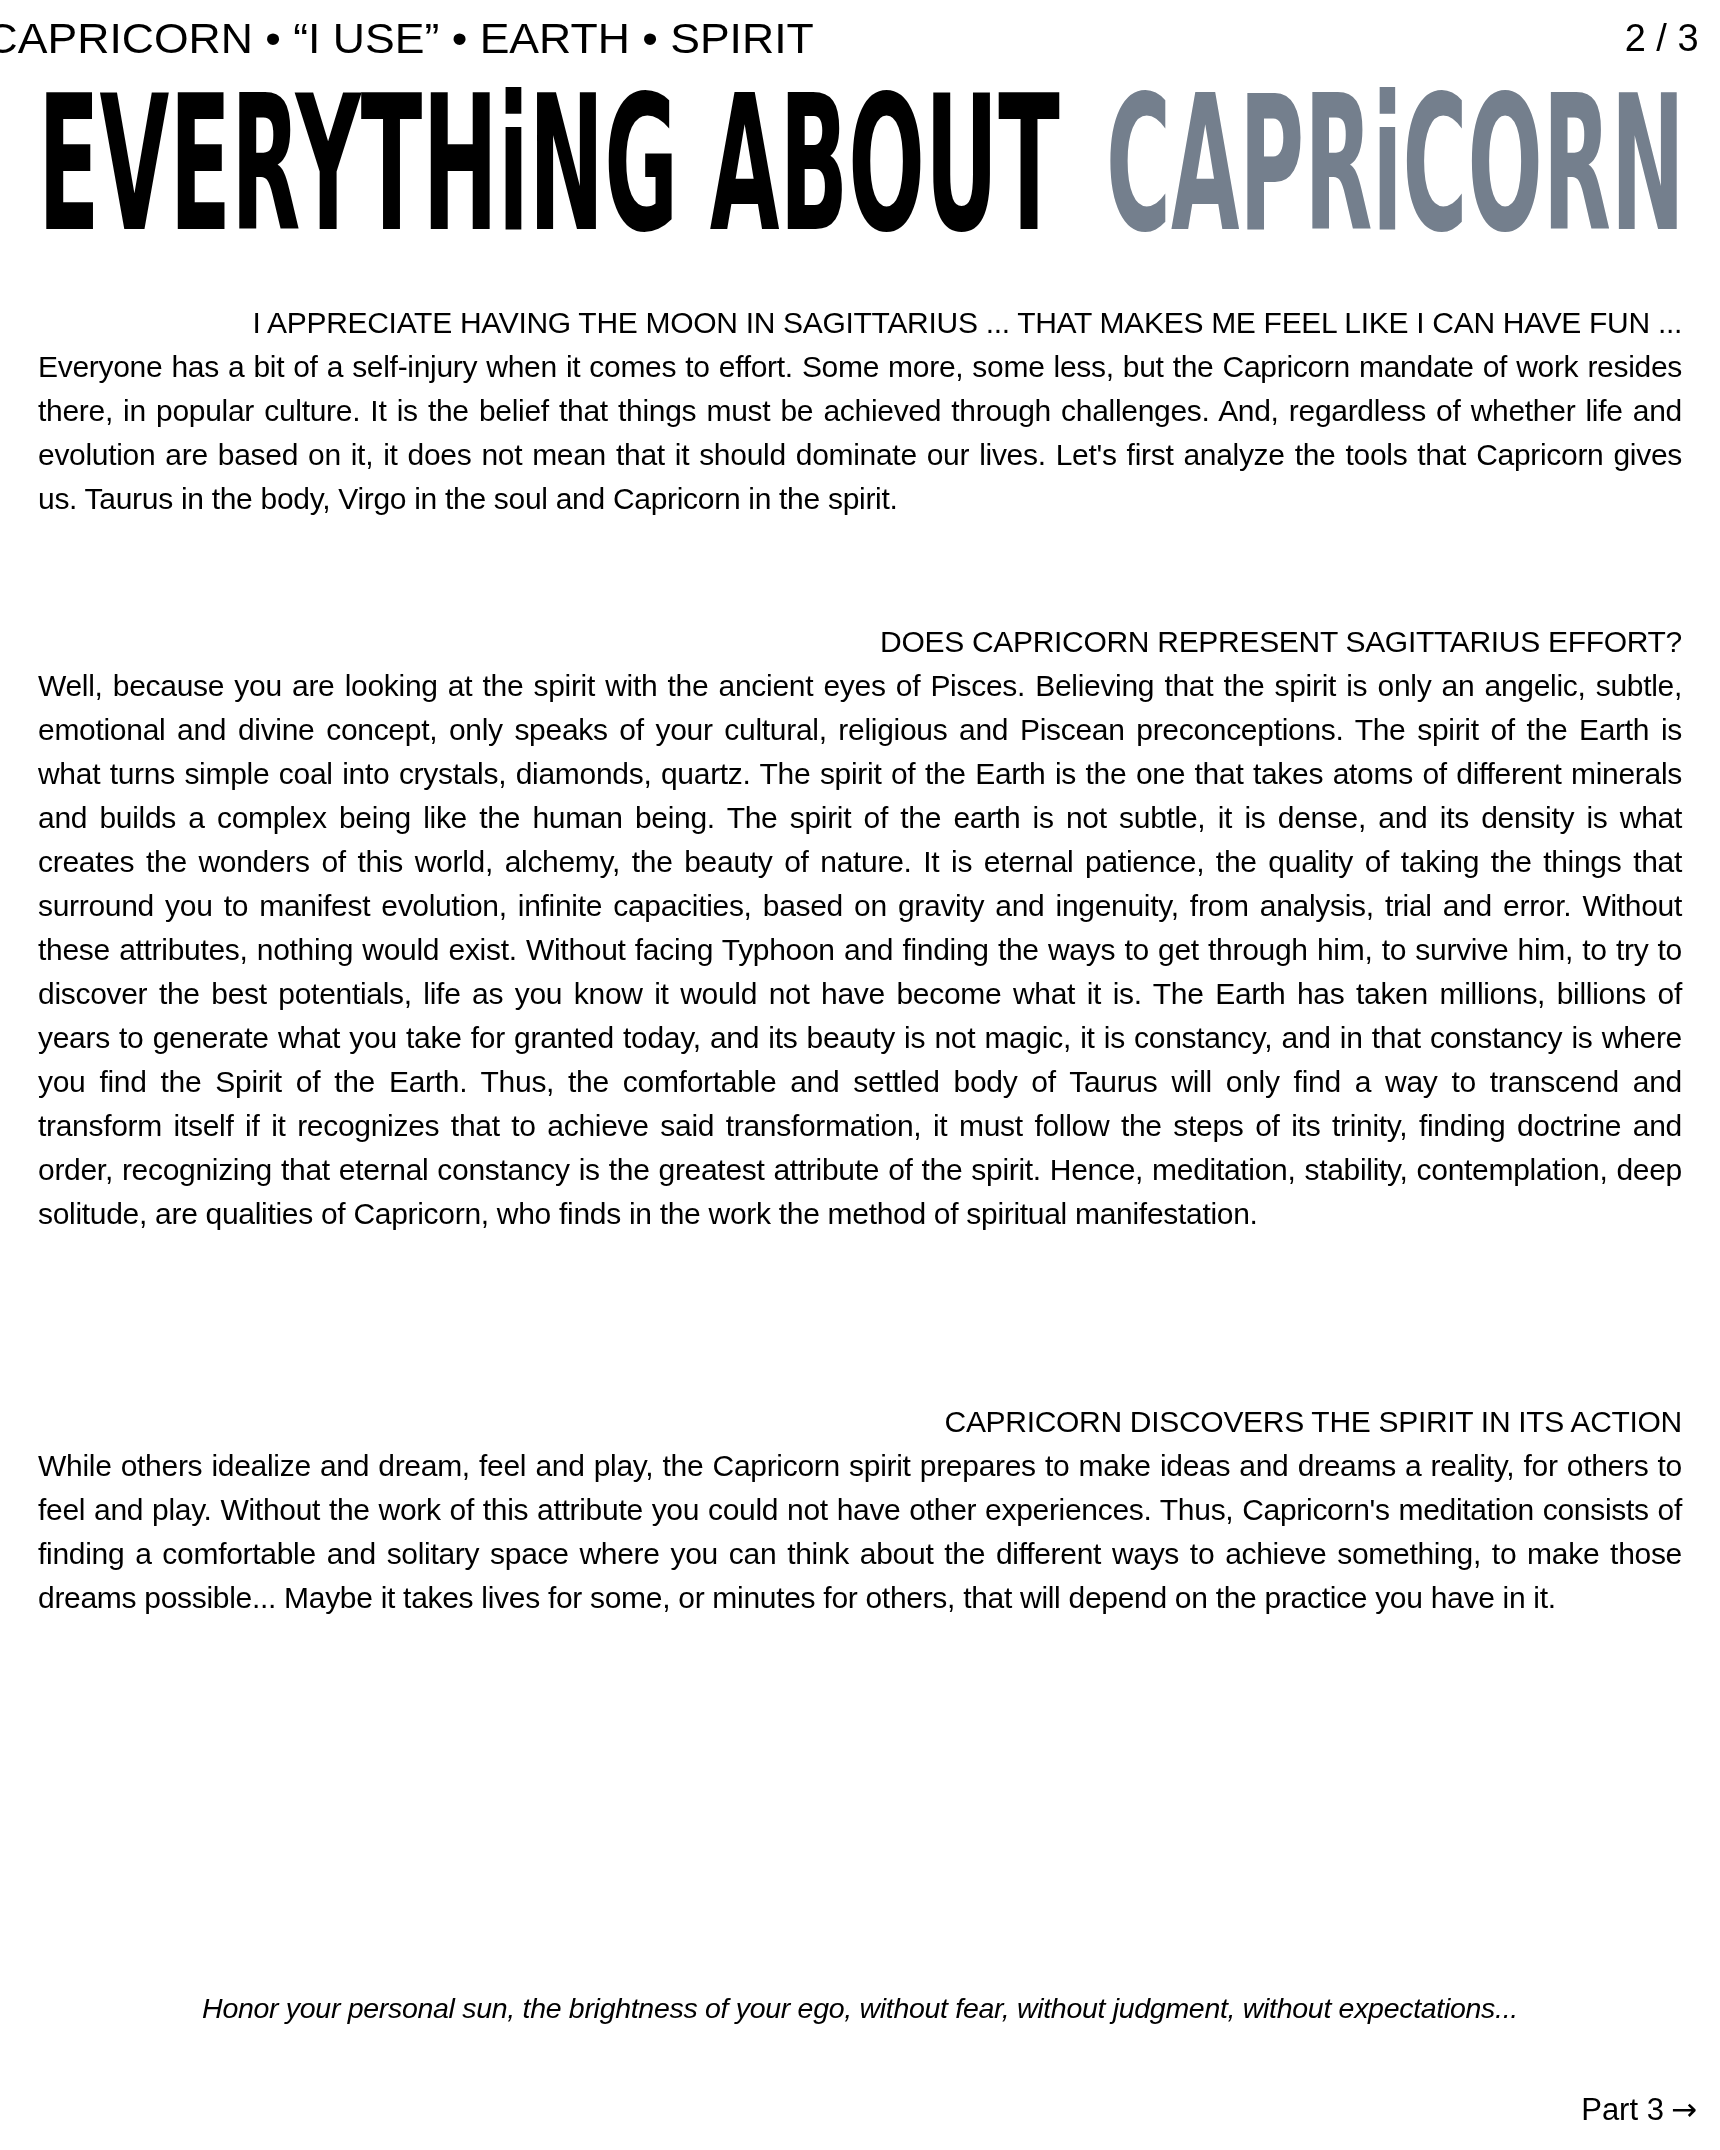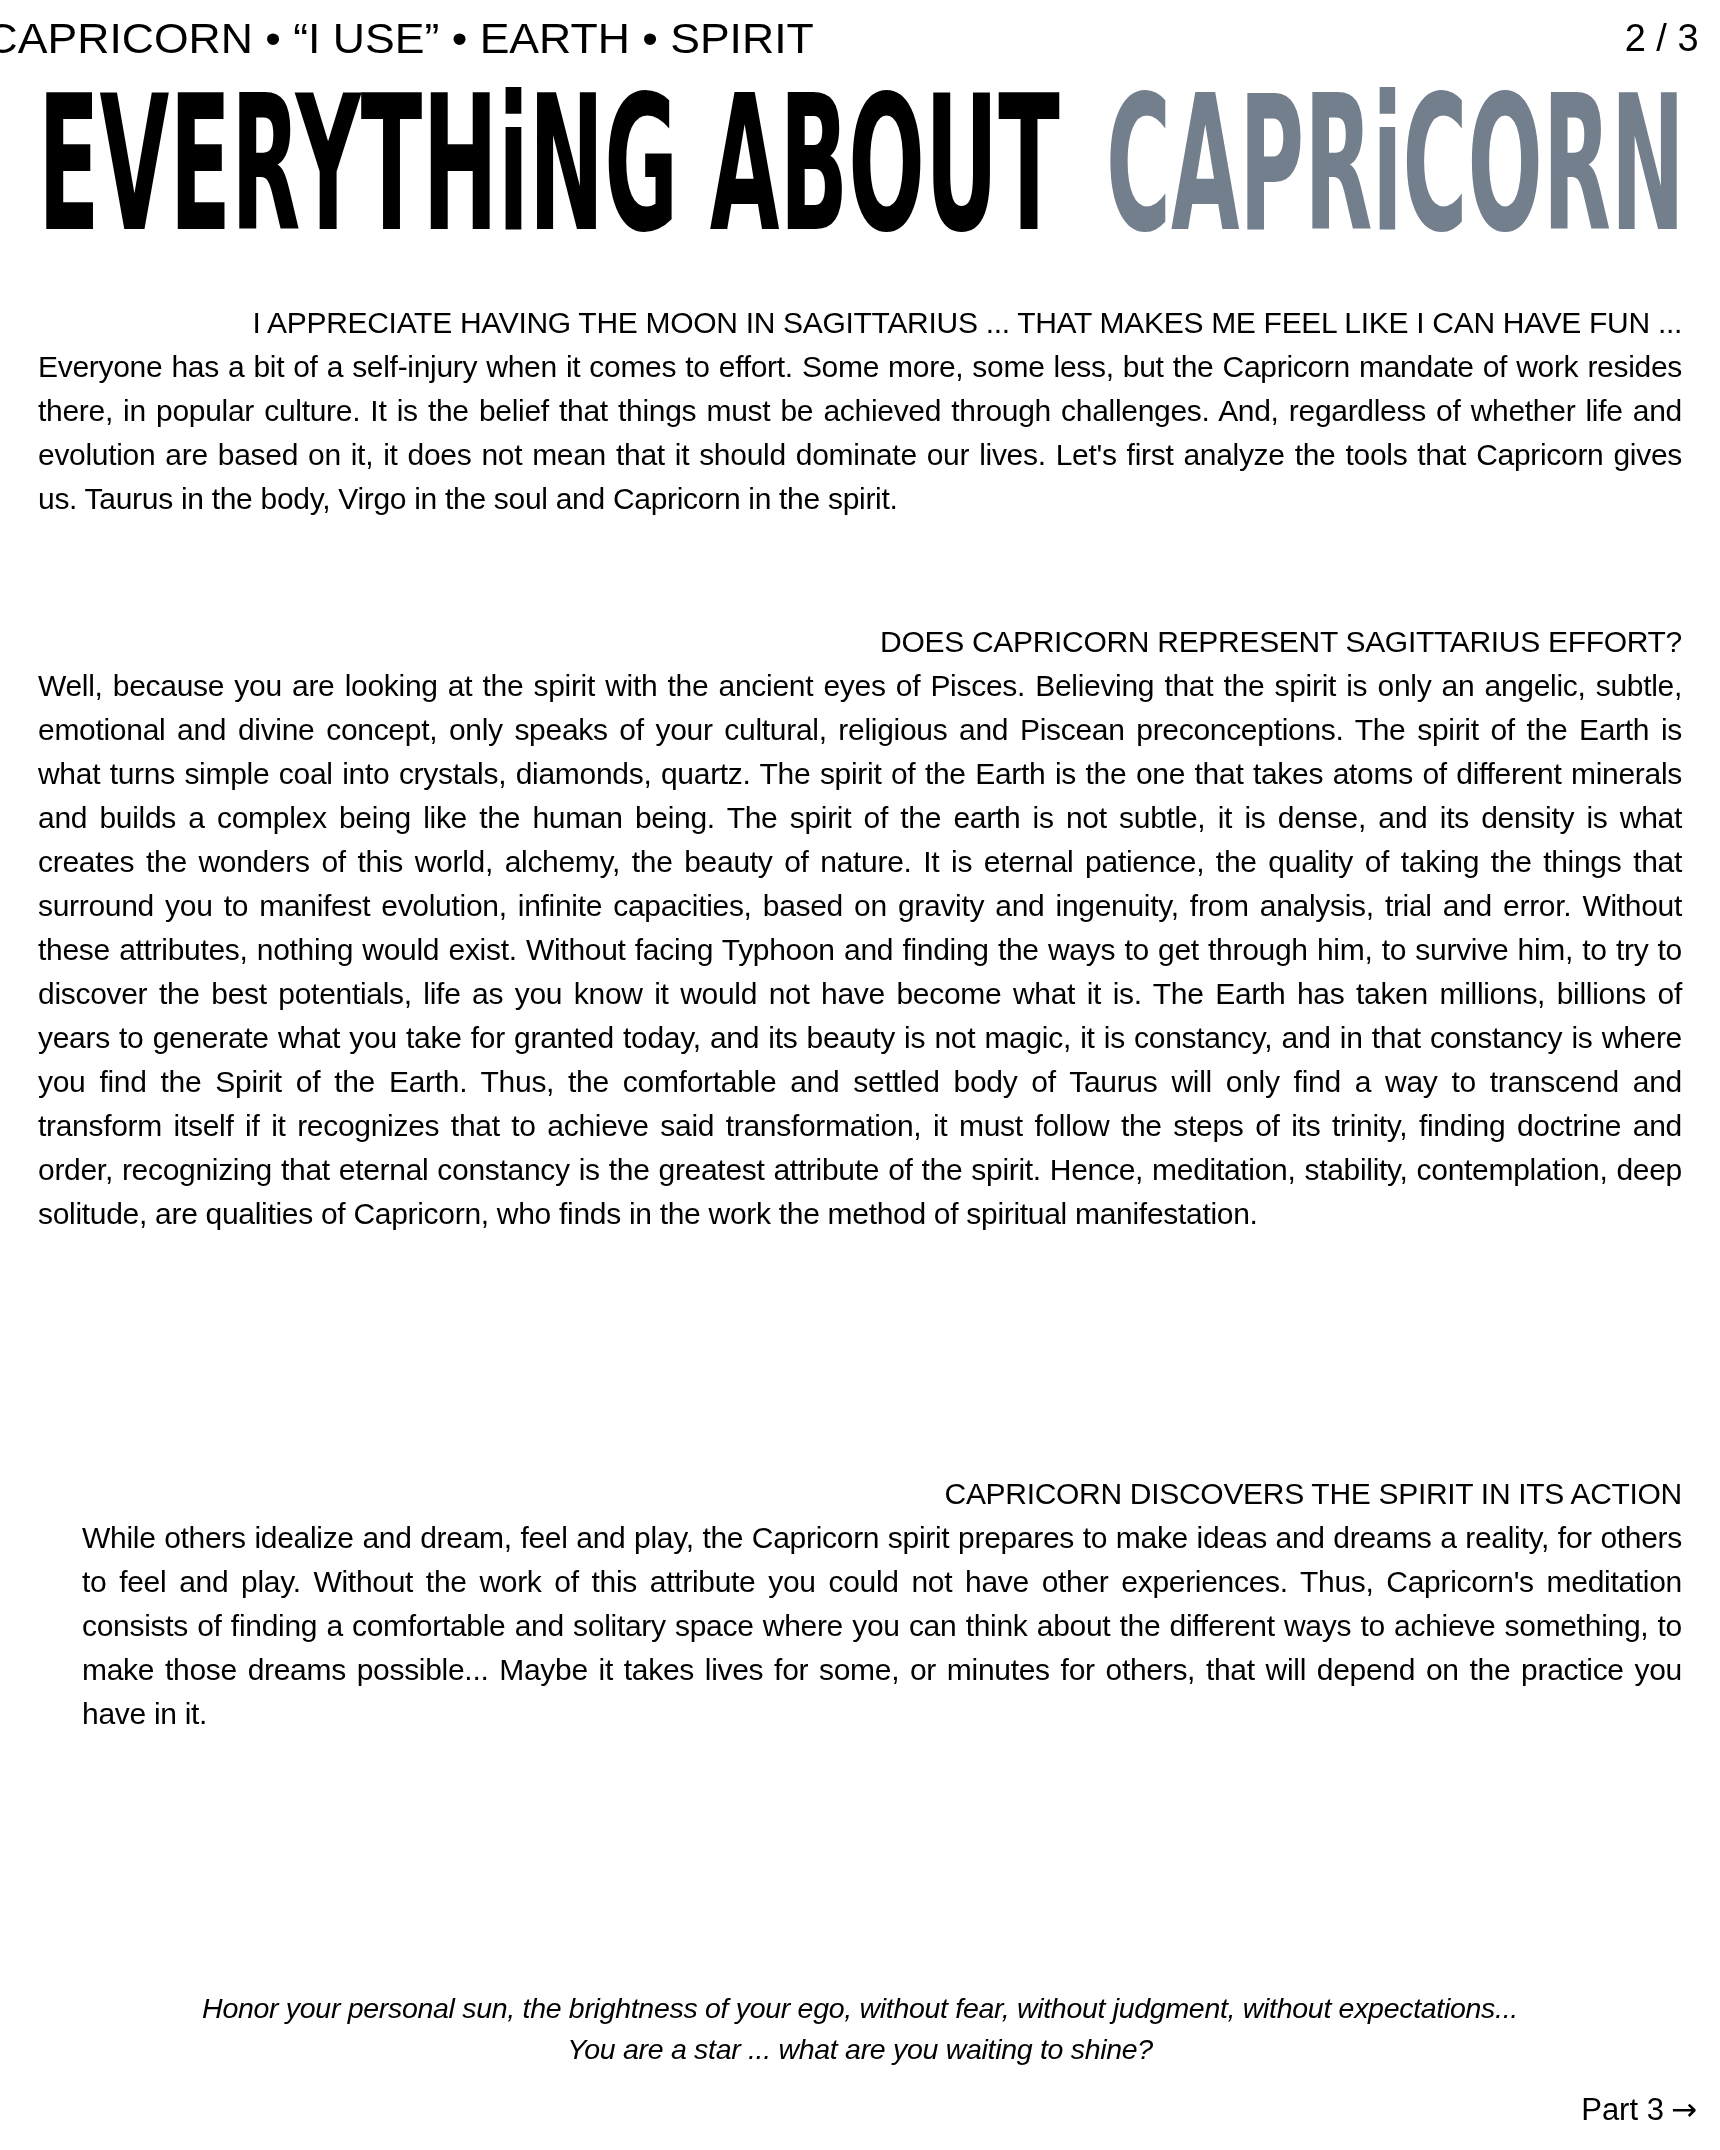--- a/index.html
+++ b/index.html
@@ -66,21 +66,21 @@
     position: absolute;
     left: 38px;
     right: 38px;
     font-size: 30px;
     line-height: 44px;
     letter-spacing: -0.3px;
     color: #000;
   }
   .section-1 { top: 301px; }
   .section-2 { top: 620px; }
-  .section-3 { top: 1472px; margin-left: 44px; }
+  .section-3 { top: 1400px; }
   .section-heading {
     white-space: nowrap;
     text-align: right;
   }
   .section-paragraph {
     text-align: justify;
   }
 
   
   .footer-quote {
@@ -138,21 +138,20 @@
     <div class="section-paragraph">Well, because you are looking at the spirit with the ancient eyes of Pisces. Believing that the spirit is only an angelic, subtle, emotional and divine concept, only speaks of your cultural, religious and Piscean preconceptions. The spirit of the Earth is what turns simple coal into crystals, diamonds, quartz. The spirit of the Earth is the one that takes atoms of different minerals and builds a complex being like the human being. The spirit of the earth is not subtle, it is dense, and its density is what creates the wonders of this world, alchemy, the beauty of nature. It is eternal patience, the quality of taking the things that surround you to manifest evolution, infinite capacities, based on gravity and ingenuity, from analysis, trial and error. Without these attributes, nothing would exist. Without facing Typhoon and finding the ways to get through him, to survive him, to try to discover the best potentials, life as you know it would not have become what it is. The Earth has taken millions, billions of years to generate what you take for granted today, and its beauty is not magic, it is constancy, and in that constancy is where you find the Spirit of the Earth. Thus, the comfortable and settled body of Taurus will only find a way to transcend and transform itself if it recognizes that to achieve said transformation, it must follow the steps of its trinity, finding doctrine and order, recognizing that eternal constancy is the greatest attribute of the spirit. Hence, meditation, stability, contemplation, deep solitude, are qualities of Capricorn, who finds in the work the method of spiritual manifestation.</div>
   </div>
 
   <div class="section section-3">
     <div class="section-heading">CAPRICORN DISCOVERS THE SPIRIT IN ITS ACTION</div>
     <div class="section-paragraph">While others idealize and dream, feel and play, the Capricorn spirit prepares to make ideas and dreams a reality, for others to feel and play. Without the work of this attribute you could not have other experiences. Thus, Capricorn's meditation consists of finding a comfortable and solitary space where you can think about the different ways to achieve something, to make those dreams possible... Maybe it takes lives for some, or minutes for others, that will depend on the practice you have in it.</div>
   </div>
 
   <div class="footer-quote">
     <div>Honor your personal sun, the brightness of your ego, without fear, without judgment, without expectations...</div>
-    <div>You are a star ... what are you waiting to shine?</div>
   </div>
 
   <div class="next-part">
     <span>Part 3</span><span class="arrow">→</span>
   </div>
 
 </div>
 
 
 </body></html>

